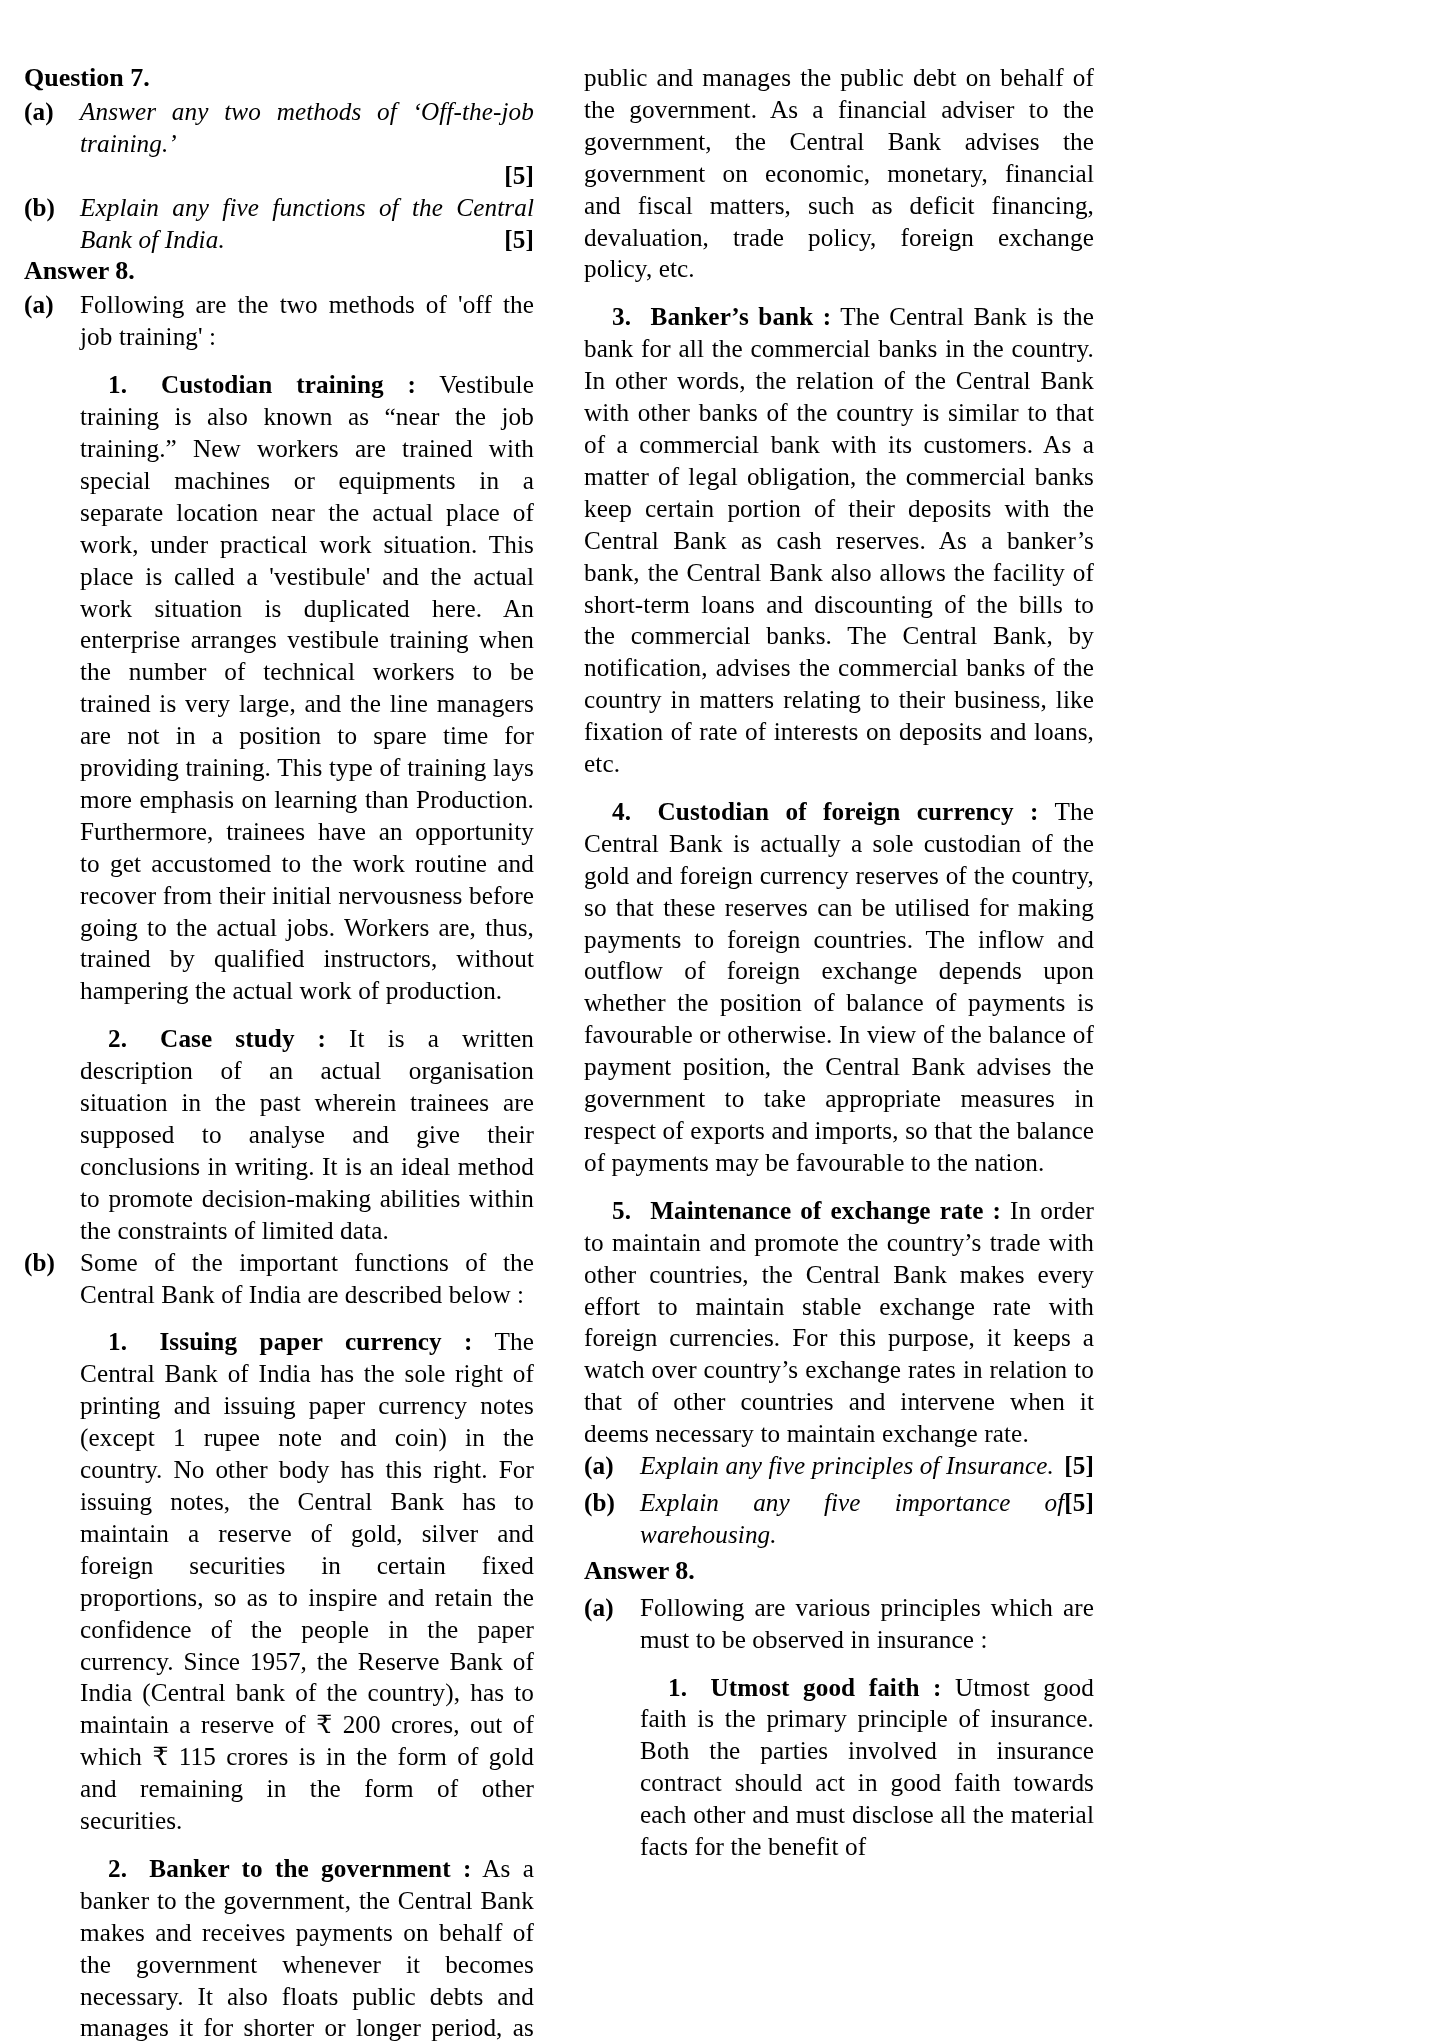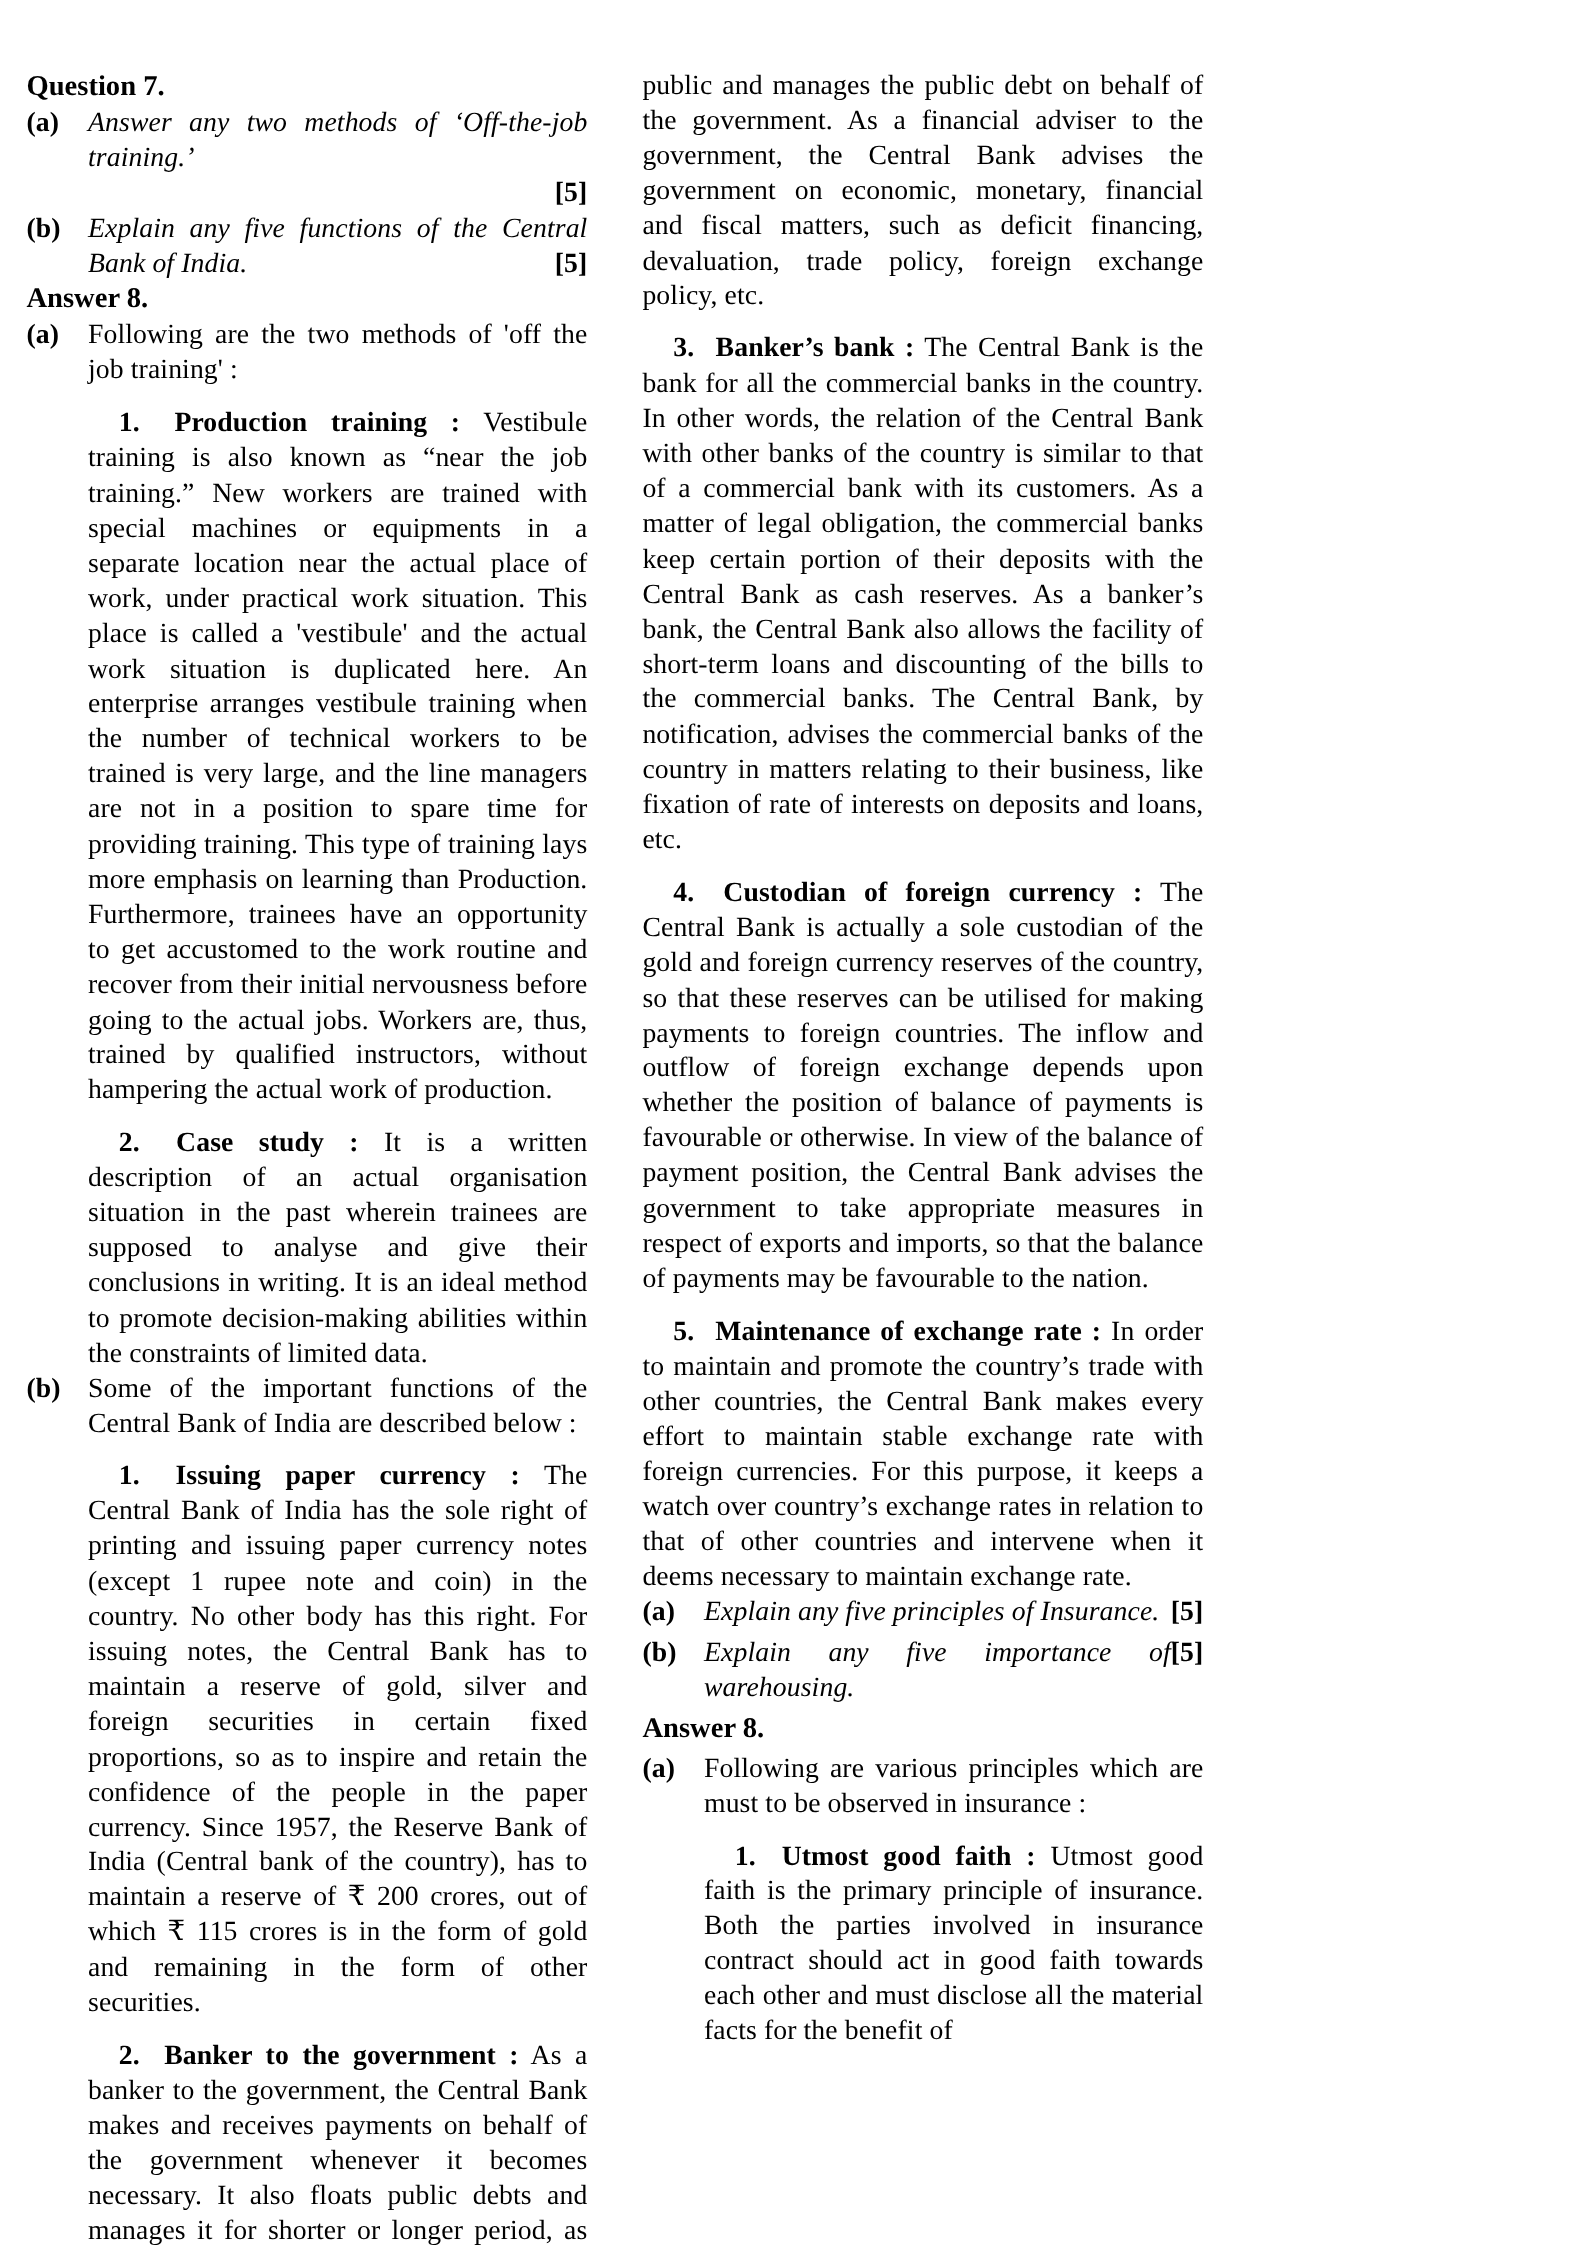--- a/index.html
+++ b/index.html
@@ -108,21 +108,21 @@
       </div>
 
       <div class="hdr">Answer 8.</div>
 
       <div class="item blk">
         <span class="lbl">(a)</span>
         <div>Following are the two methods of 'off the job training' :</div>
 
         <div class="sub">
           <b class="run">1.</b>
-          <b class="run" style="margin-left:10px;">Production training :</b>
+          <b class="run" style="margin-left:10px;">Custodian training :</b>
           <span>Vestibule training is also known as “near the job training.” New workers are trained with special machines or equipments in a separate location near the actual place of work, under practical work situation. This place is called a 'vestibule' and the actual work situation is duplicated here. An enterprise arranges vestibule training when the number of technical workers to be trained is very large, and the line managers are not in a position to spare time for providing training. This type of training lays more emphasis on learning than Production. Furthermore, trainees have an opportunity to get accustomed to the work routine and recover from their initial nervousness before going to the actual jobs. Workers are, thus, trained by qualified instructors, without hampering the actual work of production.</span>
         </div>
 
         <div class="sub">
           <b class="run">2.</b>
           <b class="run" style="margin-left:10px;">Case study :</b>
           <span>It is a written description of an actual organisation situation in the past wherein trainees are supposed to analyse and give their conclusions in writing. It is an ideal method to promote decision-making abilities within the constraints of limited data.</span>
         </div>
       </div>
 

